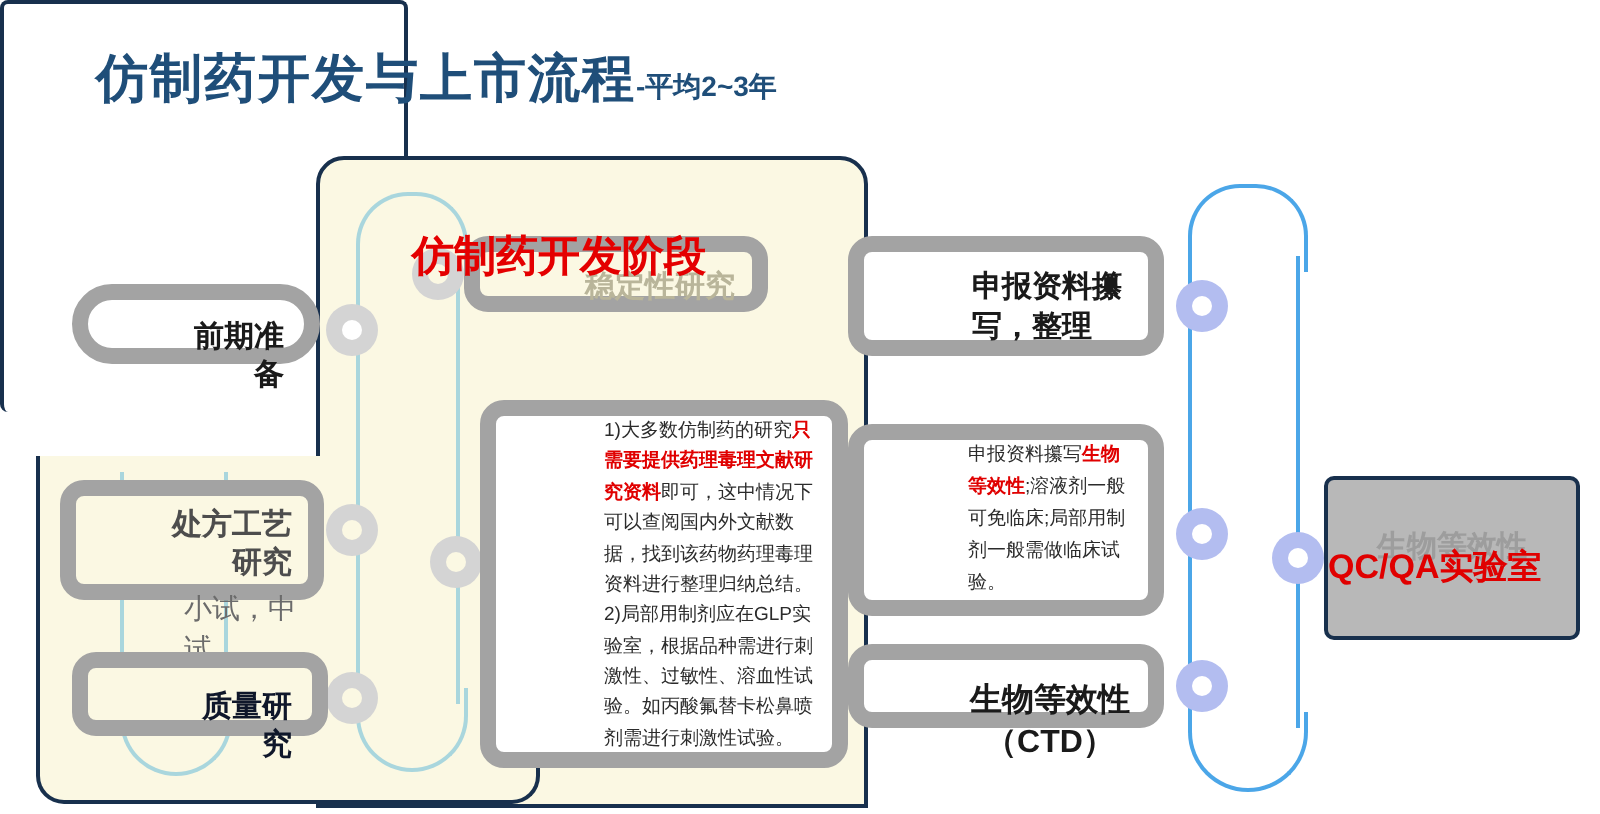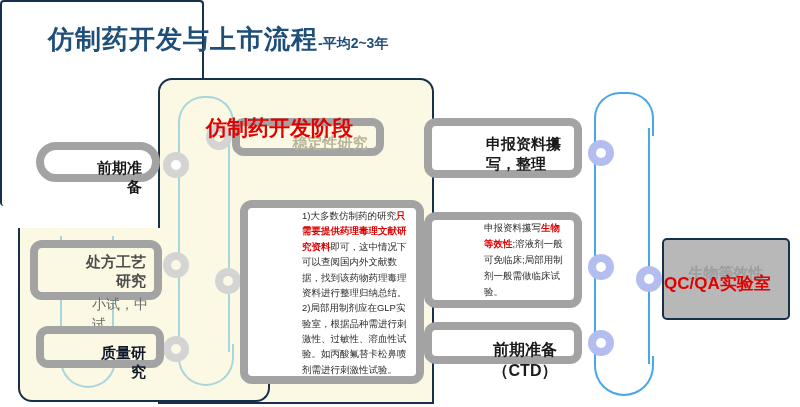--- a/index.html
+++ b/index.html
@@ -205,21 +205,21 @@
     <div class="hd">申报资料攥写，整理</div>
   </div>
 
   <div class="box" id="box-clinical">
     <div class="bd">
       <span>申报资料攥写</span><span class="red">生物等效性</span><span>;溶液剂一般可免临床;局部用制剂一般需做临床试验。</span>
     </div>
   </div>
 
   <div class="box" id="box-ctd">
-    <div class="hd">前期准备（CTD）</div>
+    <div class="hd">生物等效性（CTD）</div>
   </div>
 
   <div id="box-mass">
     <div class="ghost">生物等效性</div>
     <div class="over">QC/QA实验室</div>
   </div>
 
 </div>
 
 </body></html>

